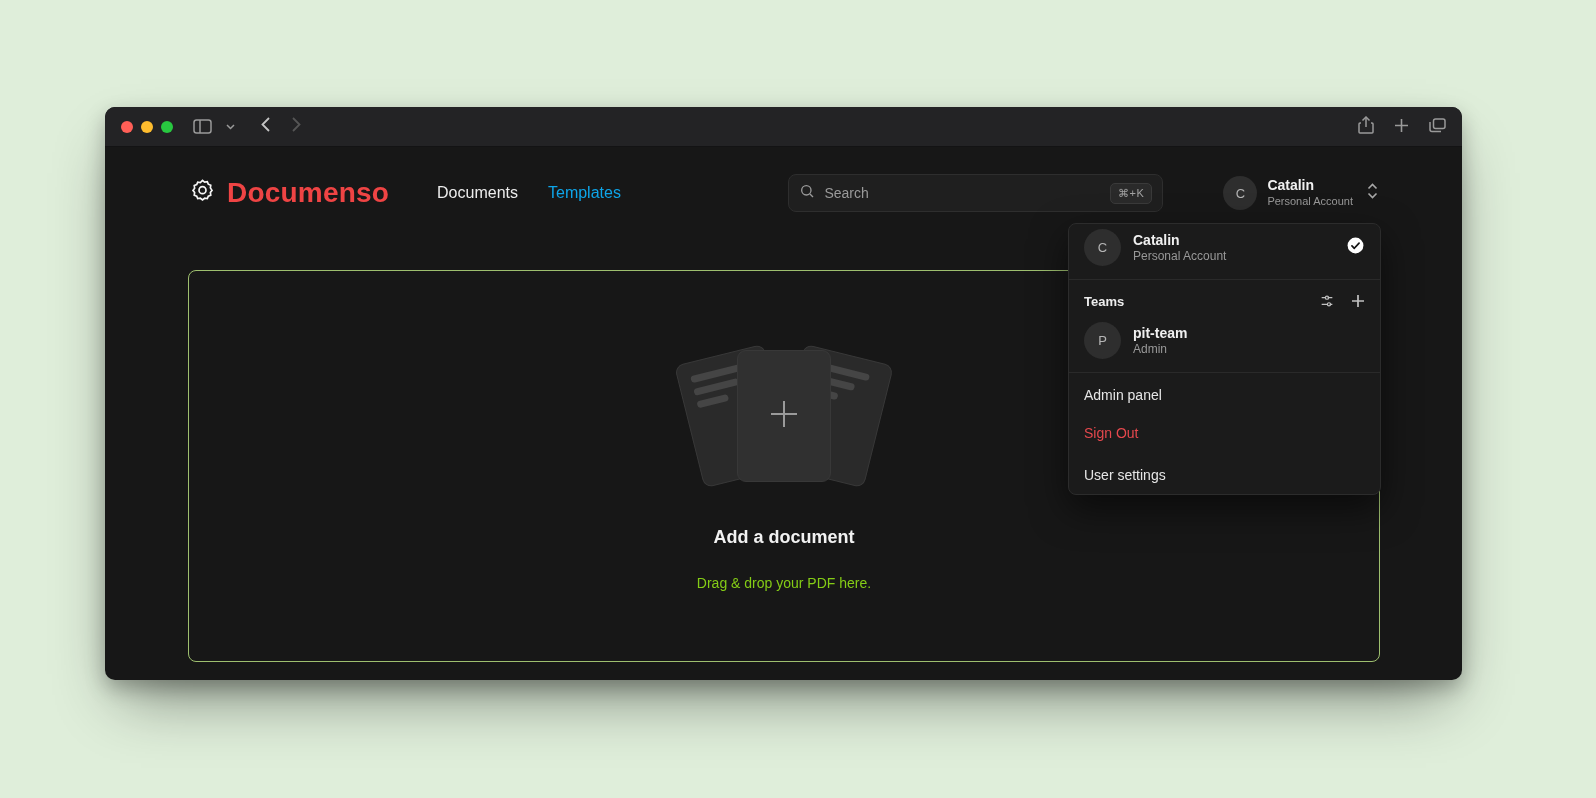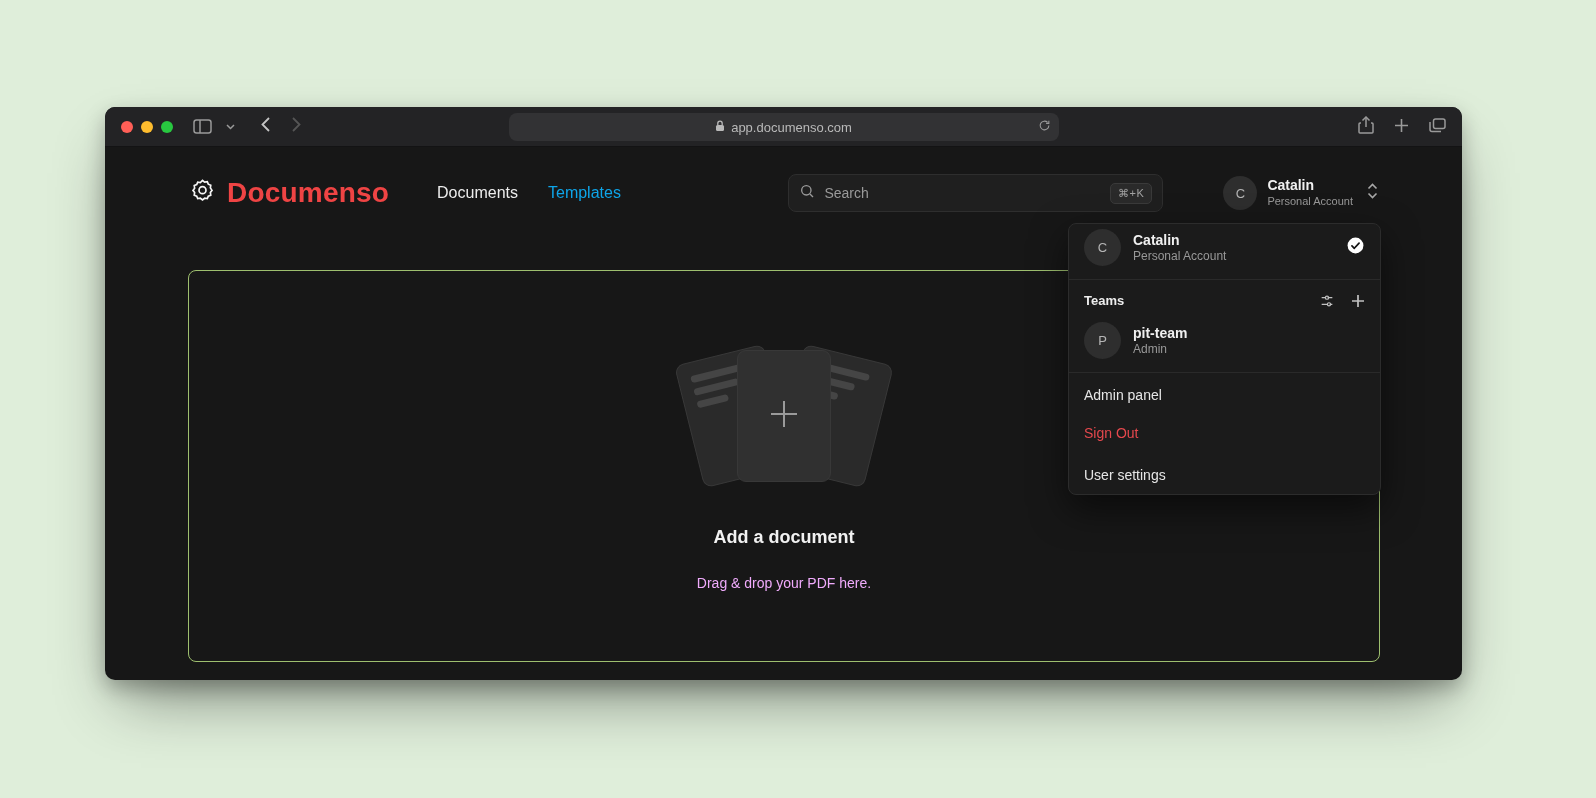--- a/index.html
+++ b/index.html
@@ -73,35 +73,35 @@
     background:#2a2a2a; border-radius:9px; border:1px solid #383838;
   }
   .card.left  { transform:translate(-50%,-50%) translateX(-50px) rotate(-14deg); z-index:1; }
   .card.right { transform:translate(-50%,-50%) translateX(50px) rotate(14deg);  z-index:1; }
   .card.center{ transform:translate(-50%,-50%); width:94px; height:132px; background:#303030; z-index:3;
     display:flex; align-items:center; justify-content:center; }
   .card .lines { position:absolute; top:13px; left:12px; display:flex; flex-direction:column; gap:6px; }
   .card .line { height:7px; border-radius:4px; background:#454545; }
   .card .line.l1 { width:58px; } .card .line.l2 { width:46px; } .card .line.l3 { width:32px; }
   .dz-title { font-size:18px; font-weight:700; color:#f2f2f2; margin-top:6px; }
-  .dz-sub { font-size:14px; color:#f0abfc; margin-top:27px; }
+  .dz-sub { font-size:14px; color:#84cc16; margin-top:27px; }
   
   .menu {
     position:absolute; top:116px; right:81px; width:313px;
     background:#1b1b1b; border:1px solid #2c2c2c; border-radius:8px;
     box-shadow:0 14px 36px rgba(0,0,0,.55); z-index:10; overflow:hidden;
   }
   .menu-label { font-size:13px; font-weight:700; color:#ededed; padding:13px 15px 8px; }
   .menu-row { display:flex; align-items:center; gap:12px; padding:5px 15px 13px; cursor:pointer; }
   .menu-row .avatar { width:37px; height:37px; }
   .row-name { font-size:14px; font-weight:600; color:#f0f0f0; line-height:1.3; }
   .row-sub { font-size:12px; color:#989898; line-height:1.3; }
   .menu-row .check { margin-left:auto; }
   .menu-divider { height:1px; background:#2a2a2a; }
-  .teams-head { display:flex; padding:13px 15px 8px; }
+  .teams-head { display:flex; align-items:center; padding:13px 15px 8px; }
   .teams-head .label { font-size:13px; font-weight:700; color:#ededed; }
   .teams-actions { margin-left:auto; display:flex; gap:16px; color:#c2c2c2; align-items:center; }
   .teams-actions svg { cursor:pointer; display:block; }
   .menu-item { padding:11px 15px; font-size:14px; color:#e6e6e6; cursor:pointer; }
   .menu-item.first { padding-top:14px; }
   .menu-item.danger { color:var(--danger, #e5484d); padding-bottom:15px; }
   svg { flex:none; }
 </style>
 </head>
 <body>
@@ -135,35 +135,20 @@
           <path d="M8 1L1.5 7.5 8 14"></path>
         </svg>
       </span>
       <span style="color:#555">
         <svg width="9" height="15" viewBox="0 0 9 15" fill="none" stroke="currentColor" stroke-width="1.8">
           <path d="M1 1l6.5 6.5L1 14"></path>
         </svg>
       </span>
     </div>
 
-    <div class="urlbar">
-      <span>
-        <svg width="10" height="12" viewBox="0 0 10 12" fill="none" stroke="#b9b9b9" stroke-width="1.3">
-          <rect x="1" y="5" width="8" height="6" rx="1.5" fill="#b9b9b9" stroke="none"></rect>
-          <path d="M2.8 5V3.4a2.2 2.2 0 0 1 4.4 0V5"></path>
-        </svg>
-      </span>
-      <span>app.documenso.com</span>
-      <span class="refresh">
-        <svg width="13" height="13" viewBox="0 0 24 24" fill="none" stroke="currentColor" stroke-width="2">
-          <path d="M20 12a8 8 0 1 1-2.34-5.66"></path>
-            <polyline points="20 3 20 8 15 8" fill="none"></polyline>
-        </svg>
-      </span>
-    </div>
 
     <div class="tb-right">
       <span>
         <svg width="16" height="18" viewBox="0 0 16 18" fill="none" stroke="currentColor" stroke-width="1.5">
           <path d="M3 7H2a1 1 0 0 0-1 1v8a1 1 0 0 0 1 1h12a1 1 0 0 0 1-1V8a1 1 0 0 0-1-1h-1"></path>
           <line x1="8" y1="1" x2="8" y2="11"></line>
             <path d="M4.5 4.5L8 1l3.5 3.5"></path>
         </svg>
       </span>
       <span>

